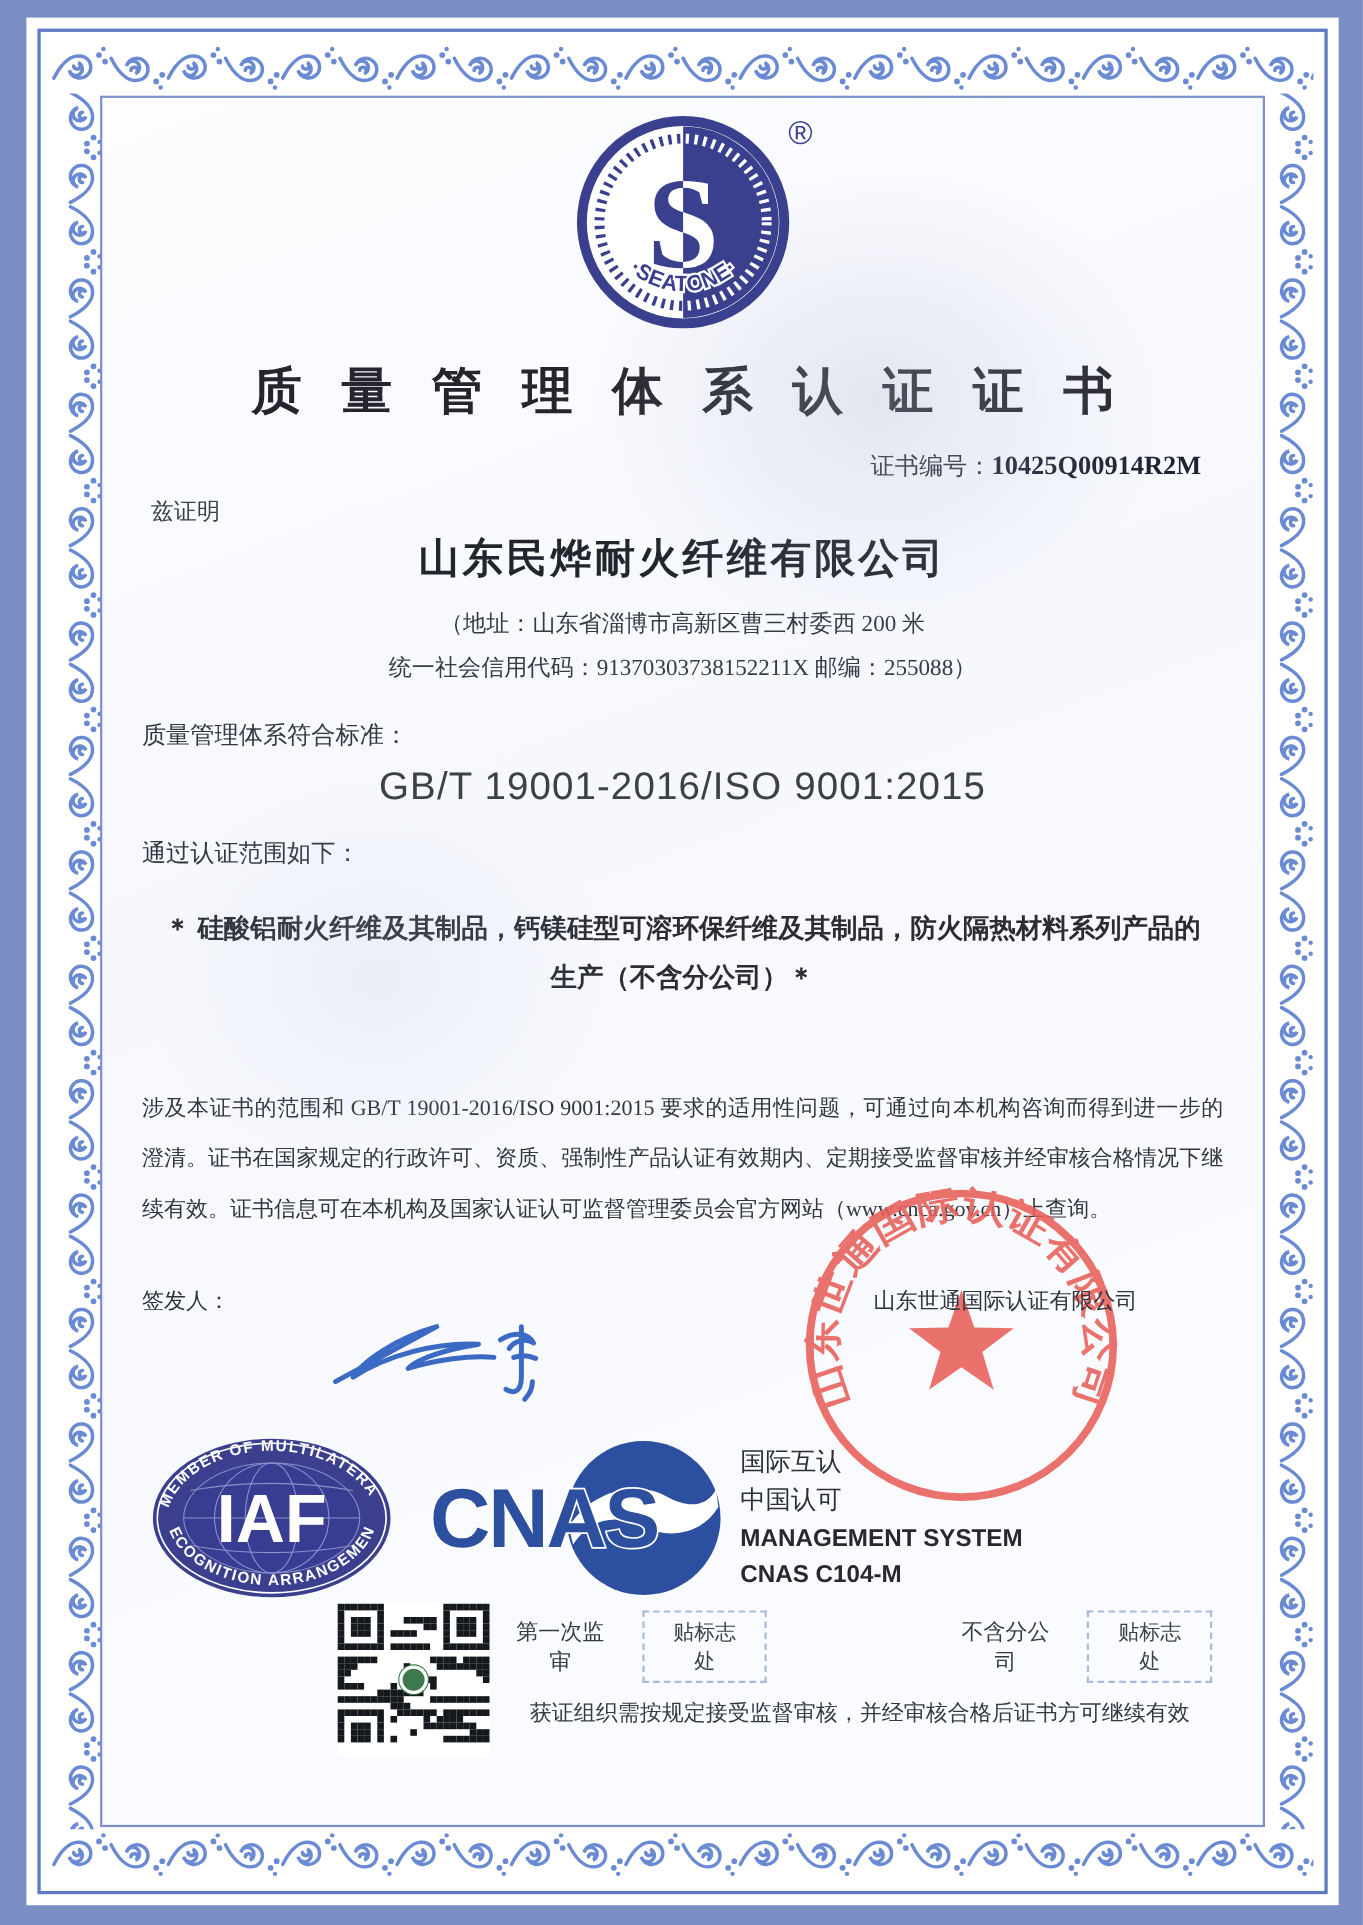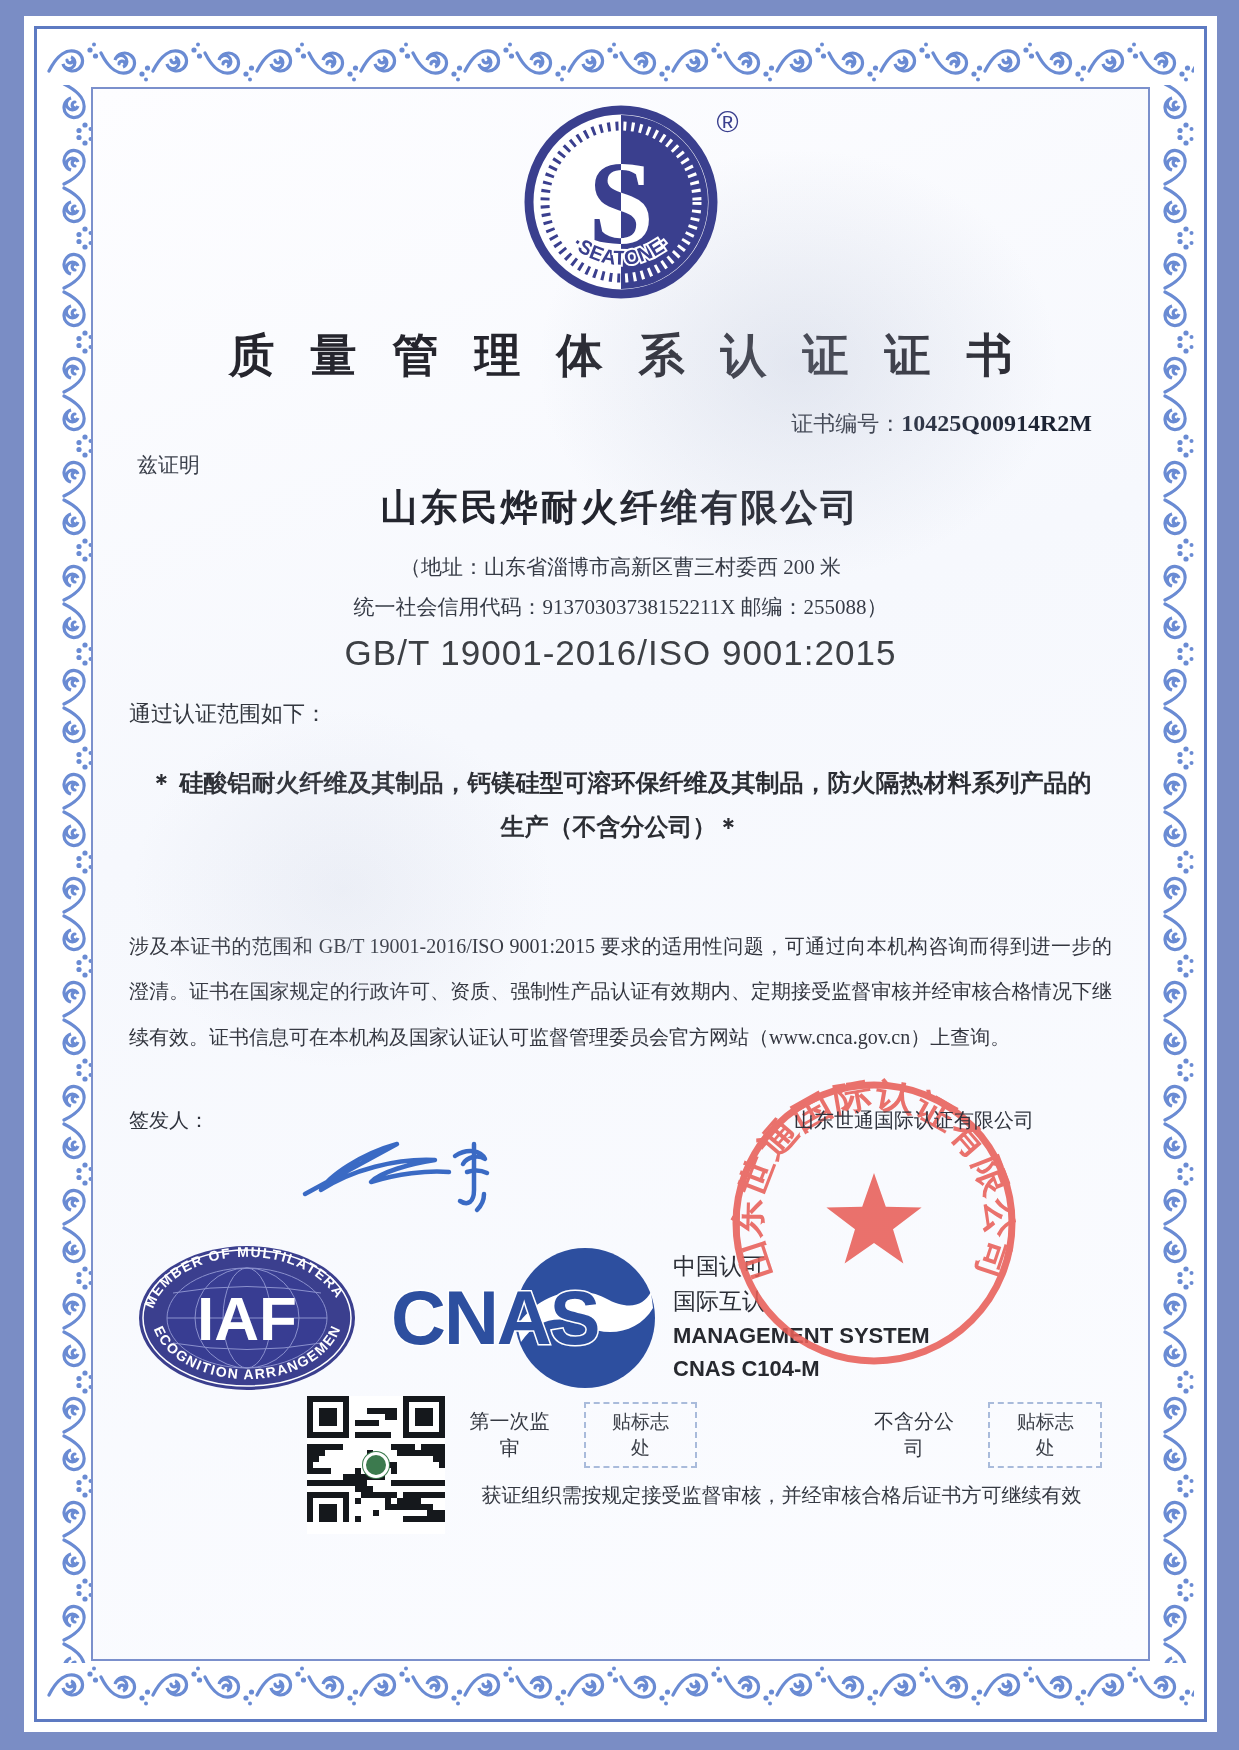--- a/index.html
+++ b/index.html
@@ -1002,20 +1002,21 @@
       <div class="certno-row">
         <span>证书编号：</span><span class="certno">10425Q00914R2M</span>
       </div>
 
       <div class="certify">兹证明</div>
 
       <div class="company">山东民烨耐火纤维有限公司</div>
       <div class="addr addr1">（地址：山东省淄博市高新区曹三村委西 200 米</div>
       <div class="addr addr2">统一社会信用代码：91370303738152211X 邮编：255088）</div>
 
+      <div class="std-label">质量管理体系符合标准：</div>
       <div class="standard">GB/T 19001-2016/ISO 9001:2015</div>
 
       <div class="scope-label">通过认证范围如下：</div>
       <div class="scope">＊ 硅酸铝耐火纤维及其制品，钙镁硅型可溶环保纤维及其制品，防火隔热材料系列产品的生产（不含分公司）＊</div>
 
       <div class="disclaimer">涉及本证书的范围和 GB/T 19001-2016/ISO 9001:2015 要求的适用性问题，可通过向本机构咨询而得到进一步的澄清。证书在国家规定的行政许可、资质、强制性产品认证有效期内、定期接受监督审核并经审核合格情况下继续有效。证书信息可在本机构及国家认证认可监督管理委员会官方网站（www.cnca.gov.cn）上查询。</div>
 
 
       <div class="signer-row">
         <div>签发人：</div>
@@ -1070,22 +1071,22 @@
           </text>
         </svg>
 
         <svg width="268" height="152" viewBox="0 0 268 152" style="margin-left:28px">
           <circle cx="196" cy="76" r="70" fill="#2d4f9f"></circle>
           <path d="M128,84 C150,50 190,42 216,56 C240,69 254,64 262,50 L264,66 C250,90 220,96 196,84 C172,72 148,76 132,100 Z" fill="#ffffff"></path>
           <text x="2" y="102" font-family="Liberation Sans, sans-serif" font-weight="700" font-size="76" fill="#2d4f9f" stroke="#ffffff" stroke-width="3" paint-order="stroke" letter-spacing="-2">CNAS</text>
         </svg>
 
         <div class="accr-text">
+          <div>国际互认</div>
           <div>中国认可</div>
-          <div>国际互认</div>
           <div class="accr-en">MANAGEMENT SYSTEM</div>
           <div class="accr-en">CNAS C104-M</div>
         </div>
       </div>
 
       <div class="footer-row">
         <div class="qr-col">
           <div class="qr-box">
             <div class="qr-grid" id="qr">
                   <i class="d"></i>

